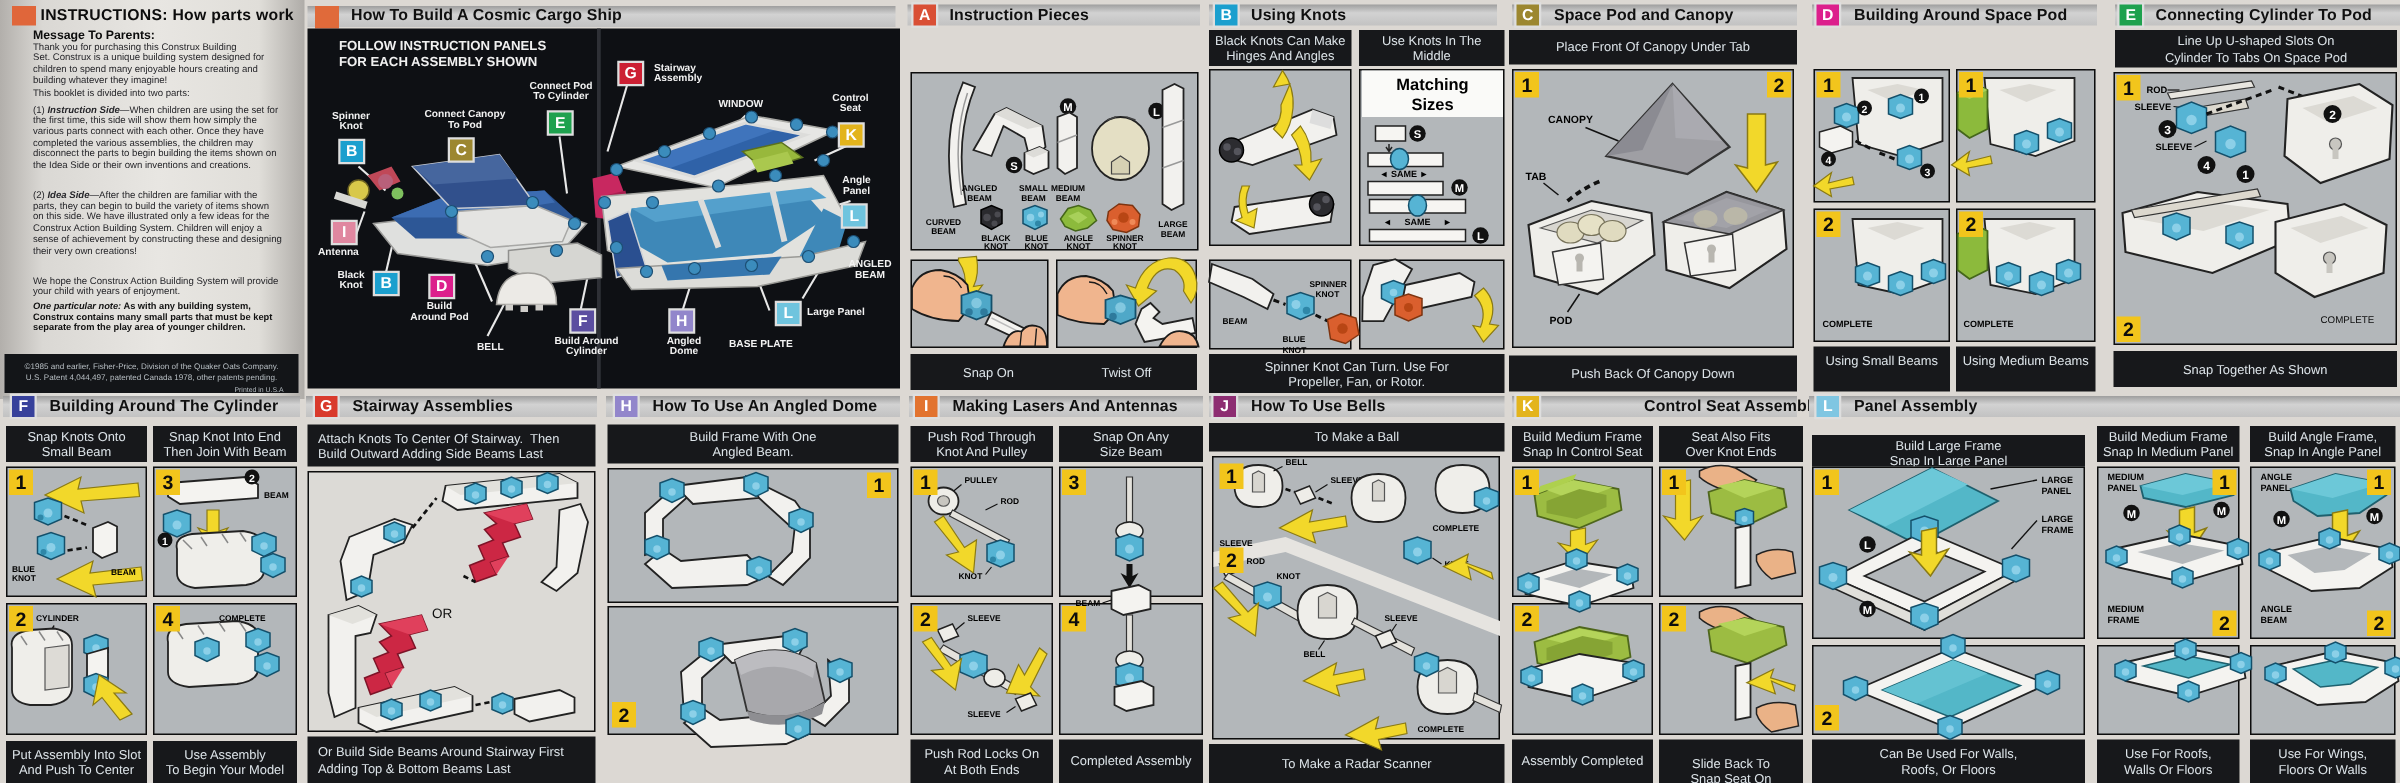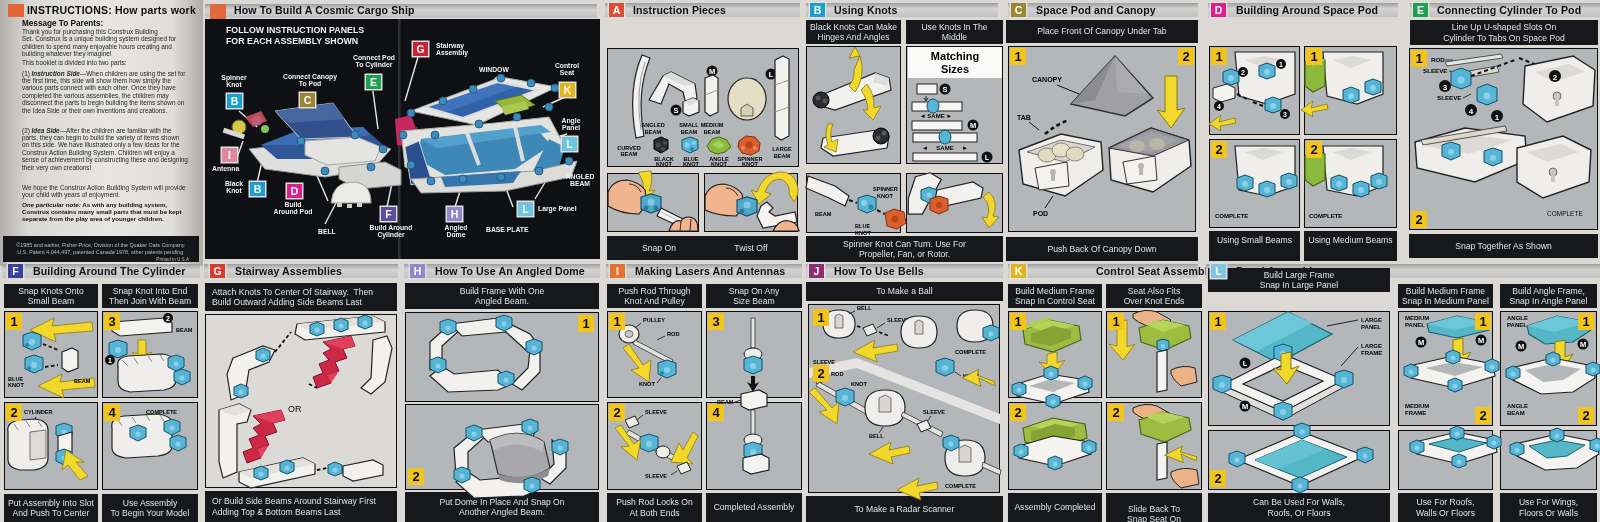--- a/index.html
+++ b/index.html
@@ -780,21 +780,20 @@
 <div class="bb" style="left:405px;top:283px;width:194px;height:26px">Build Frame With One<br>Angled Beam.</div>
 
 <div class="gp" style="left:405px;top:312px;width:194px;height:90px"></div>
 
 <div class="gp" style="left:405px;top:404px;width:194px;height:86px"></div>
 
 <div class="n" style="left:578px;top:315px">1</div>
 
 <div class="n" style="left:408px;top:468px">2</div>
 
-<div class="bb" style="left:405px;top:492px;width:194px;height:30px">Put Dome In Place And Snap On<br>Another Angled Beam.</div>
 
 <div class="hdr" style="left:606px;top:264px;width:196px"></div>
 
 <div class="badge" style="left:610px;top:264px;background:#e2732f">I</div>
 
 <div class="htitle" style="left:635px;top:264px">Making Lasers And Antennas</div>
 
 <div class="bb" style="left:607px;top:284px;width:95px;height:24px">Push Rod Through<br>Knot And Pulley</div>
 
 <div class="bb" style="left:706px;top:284px;width:96px;height:24px">Snap On Any<br>Size Beam</div>
@@ -864,21 +863,21 @@
 <div class="bb" style="left:1008px;top:493px;width:94px;height:29px">Assembly Completed</div>
 
 <div class="bb" style="left:1106px;top:493px;width:96px;height:42px">Slide Back To<br>Snap Seat On</div>
 
 <div class="hdr" style="left:1206px;top:264px;width:394px"></div>
 
 <div class="badge" style="left:1211px;top:264px;background:#7fc6e2">L</div>
 
 <div class="htitle" style="left:1236px;top:264px">Panel Assembly</div>
 
-<div class="bb" style="left:1208px;top:268px;width:182px;height:24px">Build Large Frame<br>Snap In Large Panel</div>
+<div class="bb" style="left:1208px;top:290px;width:182px;height:24px">Build Large Frame<br>Snap In Large Panel</div>
 
 <div class="gp" style="left:1208px;top:311px;width:182px;height:115px"></div>
 
 <div class="gp" style="left:1208px;top:430px;width:182px;height:60px"></div>
 
 <div class="n" style="left:1210px;top:313px">1</div>
 
 <div class="n" style="left:1210px;top:470px">2</div>
 
 <div class="bb" style="left:1208px;top:493px;width:182px;height:29px">Can Be Used For Walls,<br>Roofs, Or Floors</div>

